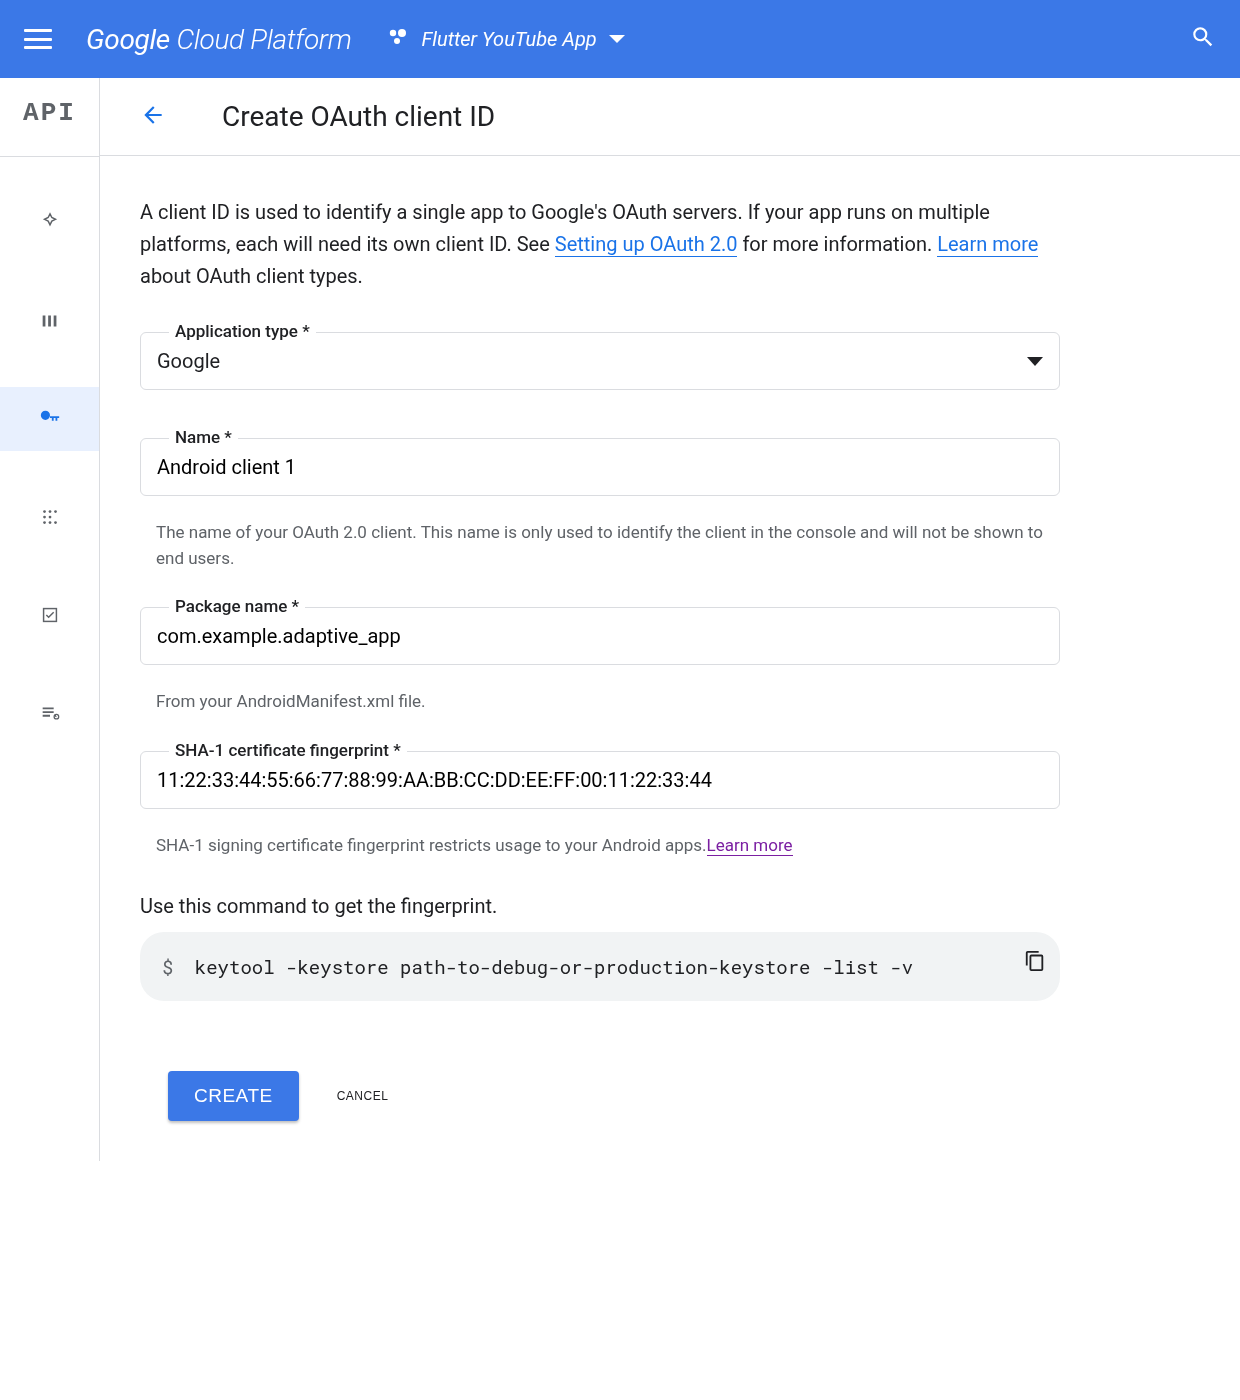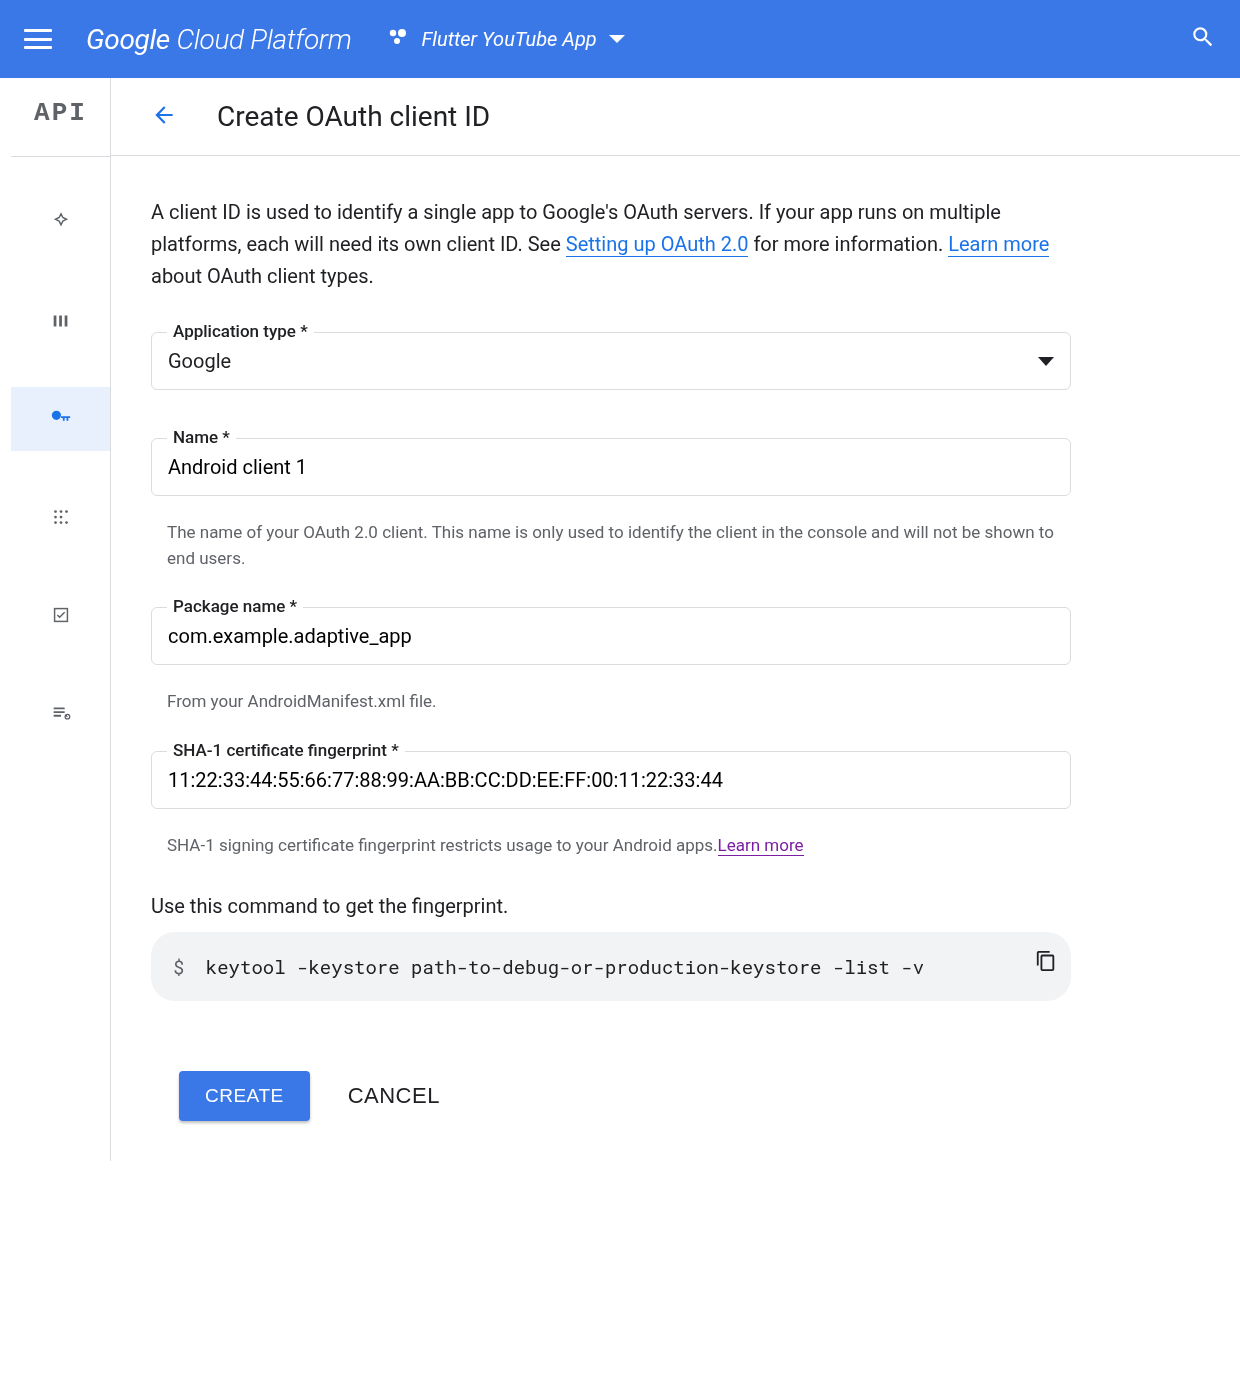--- a/index.html
+++ b/index.html
@@ -11,59 +11,59 @@
 .logo { font-size: 28px; letter-spacing: -0.3px; margin-right: 34px; }
 .logo .g { font-weight: 400; }
 .logo .cp { font-weight: 300; }
 .project-selector { display: flex; align-items: center; gap: 12px; cursor: pointer; }
 .project-icon svg { width: 24px; height: 24px; }
 .project-name { font-size: 20px; }
 .caret-down { width: 0; height: 0; border-left: 8px solid transparent; border-right: 8px solid transparent; border-top: 8px solid #fff; }
 .search-icon { margin-left: auto; }
 .search-icon svg { width: 26px; height: 26px; fill: #fff; }
 
-.page { display: flex; padding-left: 11px; }
+.page { display: flex; }
 .sidebar { width: 100px; border-right: 1px solid #dadce0; padding-top: 20px; display: flex; flex-direction: column; align-items: center; gap: 34px; }
 .sidebar .api-badge { font-family: 'Courier New', monospace; font-weight: 700; font-size: 26px; letter-spacing: 2px; color: #5f6368; }
 .sidebar-divider { width: 100%; height: 1px; background: #dadce0; margin-top: -6px; }
 .sidebar-icon { width: 100%; height: 64px; display: flex; align-items: center; justify-content: center; color: #5f6368; }
 .sidebar-icon.active { background: #e8f0fe; color: #1a73e8; }
 .sidebar-icon svg { width: 22px; height: 22px; fill: currentColor; }
 
 .content { flex: 1; }
-.content-header { height: 78px; display: flex; align-items: center; padding: 0 40px; border-bottom: 1px solid #dadce0; gap: 40px; }
+.content-header { height: 78px; display: flex; align-items: center; padding: 0 40px; border-bottom: 1px solid #dadce0; gap: 56px; }
 .back-btn svg { width: 26px; height: 26px; fill: #1a73e8; cursor: pointer; }
 .page-title { font-size: 28px; font-weight: 400; color: #202124; }
 
 .form-area { padding: 40px 40px 40px 40px; max-width: 1000px; }
 .intro { font-size: 20px; line-height: 1.6; color: #202124; margin-bottom: 40px; }
 .intro a { color: #1a73e8; text-decoration: none; border-bottom: 1px solid #1a73e8; }
 
 .field { position: relative; margin-bottom: 14px; }
-.field-label { position: absolute; top: -11px; left: 16px; background: #fff; padding: 0 6px; font-size: 17px; font-weight: 500; color: #202124; }
+.field-label { position: absolute; top: -11px; left: 29px; background: #fff; padding: 0 6px; font-size: 17px; font-weight: 500; color: #202124; }
 .select-box, .text-box { width: 100%; height: 58px; border: 1px solid #dadce0; border-radius: 6px; font-size: 20px; padding: 0 16px; display: flex; align-items: center; background: #fff; }
 .select-box { justify-content: space-between; cursor: pointer; }
 .select-caret { width: 0; height: 0; border-left: 8px solid transparent; border-right: 8px solid transparent; border-top: 9px solid #202124; }
 .text-box input { width: 100%; border: none; outline: none; font-size: 20px; font-family: inherit; background: transparent; }
 .helper { font-size: 17px; color: #5f6368; line-height: 1.5; padding: 10px 0 0 16px; margin-bottom: 36px; }
 .helper a { color: #7b1fa2; text-decoration: none; border-bottom: 1px solid #7b1fa2; }
 
 .cmd-intro { font-size: 20px; margin: 30px 0 14px 0; }
 .cmd-box { background: #f1f3f4; padding: 22px 50px 22px 22px; position: relative; font-family: 'Roboto Mono', 'Courier New', monospace; font-size: 19px; overflow-x: auto; border-radius: 24px; }
 .cmd-box .prompt { color: #5f6368; margin-right: 10px; }
 .copy-btn { position: absolute; right: 14px; top: 18px; cursor: pointer; }
 .copy-btn svg { width: 22px; height: 22px; fill: #202124; }
 .cmd-box::-webkit-scrollbar { height: 16px; }
 .cmd-box::-webkit-scrollbar-thumb { background: #bdbdbd; }
 .cmd-box::-webkit-scrollbar-track { background: #f1f3f4; }
 .cmd-line { white-space: nowrap; }
 
 .button-row { display: flex; gap: 38px; margin-top: 70px; align-items: center; margin-left: 28px; }
 .btn-create { background: #3b78e7; color: #fff; border: none; font-size: 19px; font-weight: 500; letter-spacing: 0.5px; padding: 14px 26px; border-radius: 4px; cursor: pointer; box-shadow: 0 2px 3px rgba(0,0,0,0.25); }
-.btn-cancel { background: none; border: none; color: #202124; font-size: 22px; font-weight: 500; letter-spacing: 0.5px; cursor: pointer; }
+.btn-cancel { background: none; border: none; color: #202124; font-size: 12px; font-weight: 500; letter-spacing: 0.5px; cursor: pointer; }
 </style>
 </head>
 <body>
 
 <div class="topbar">
   <div class="hamburger">
       <span></span>
       <span></span>
       <span></span>
     </div>

